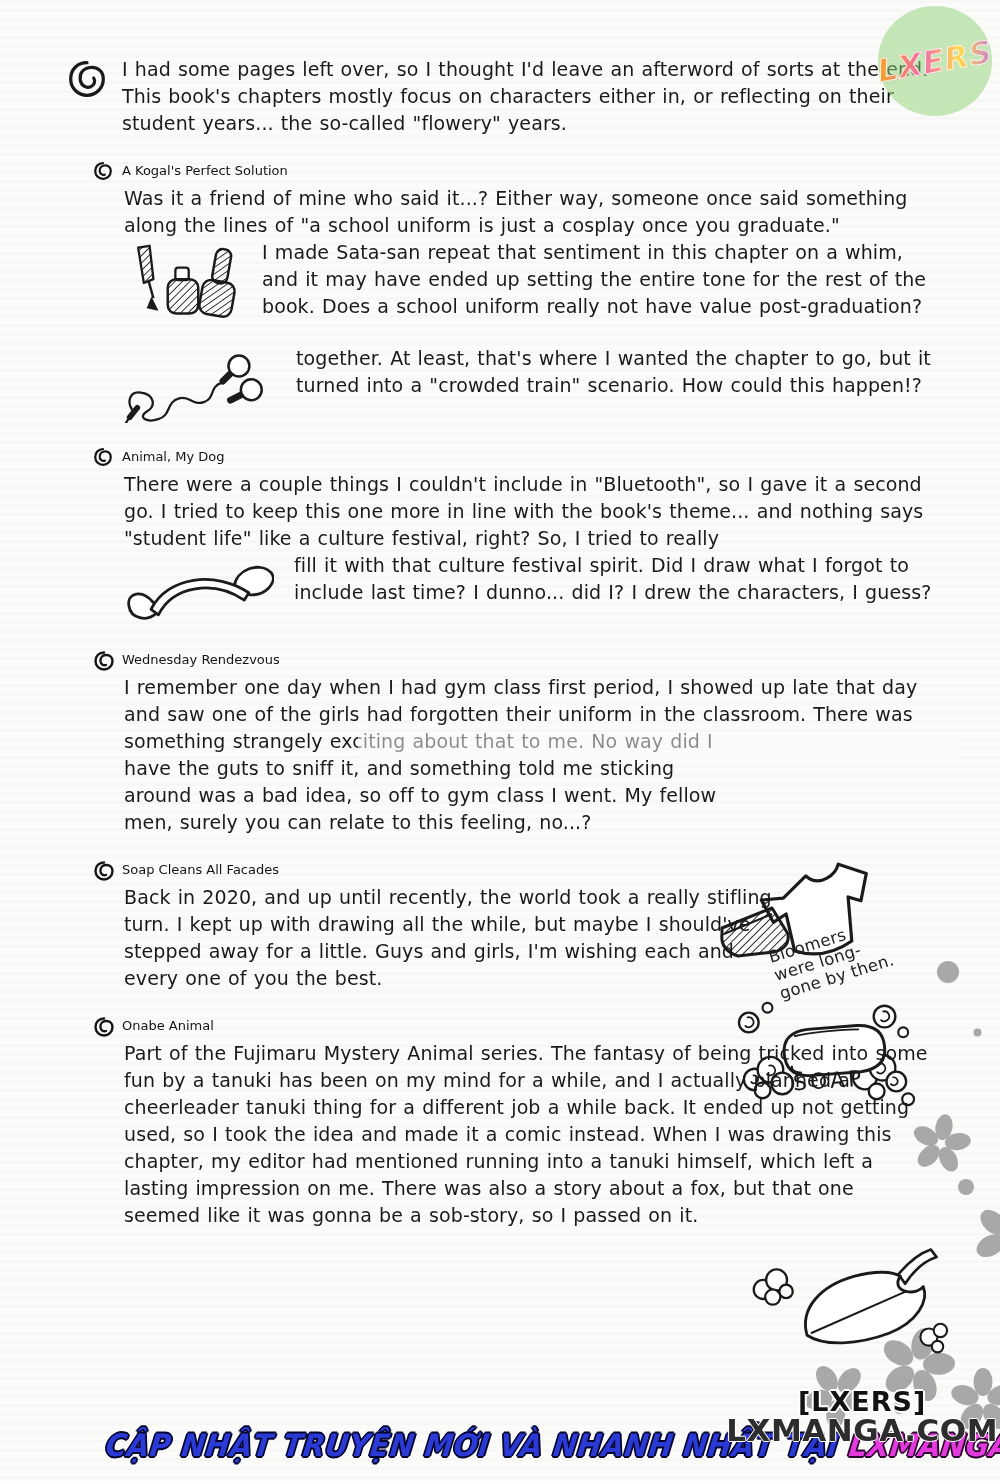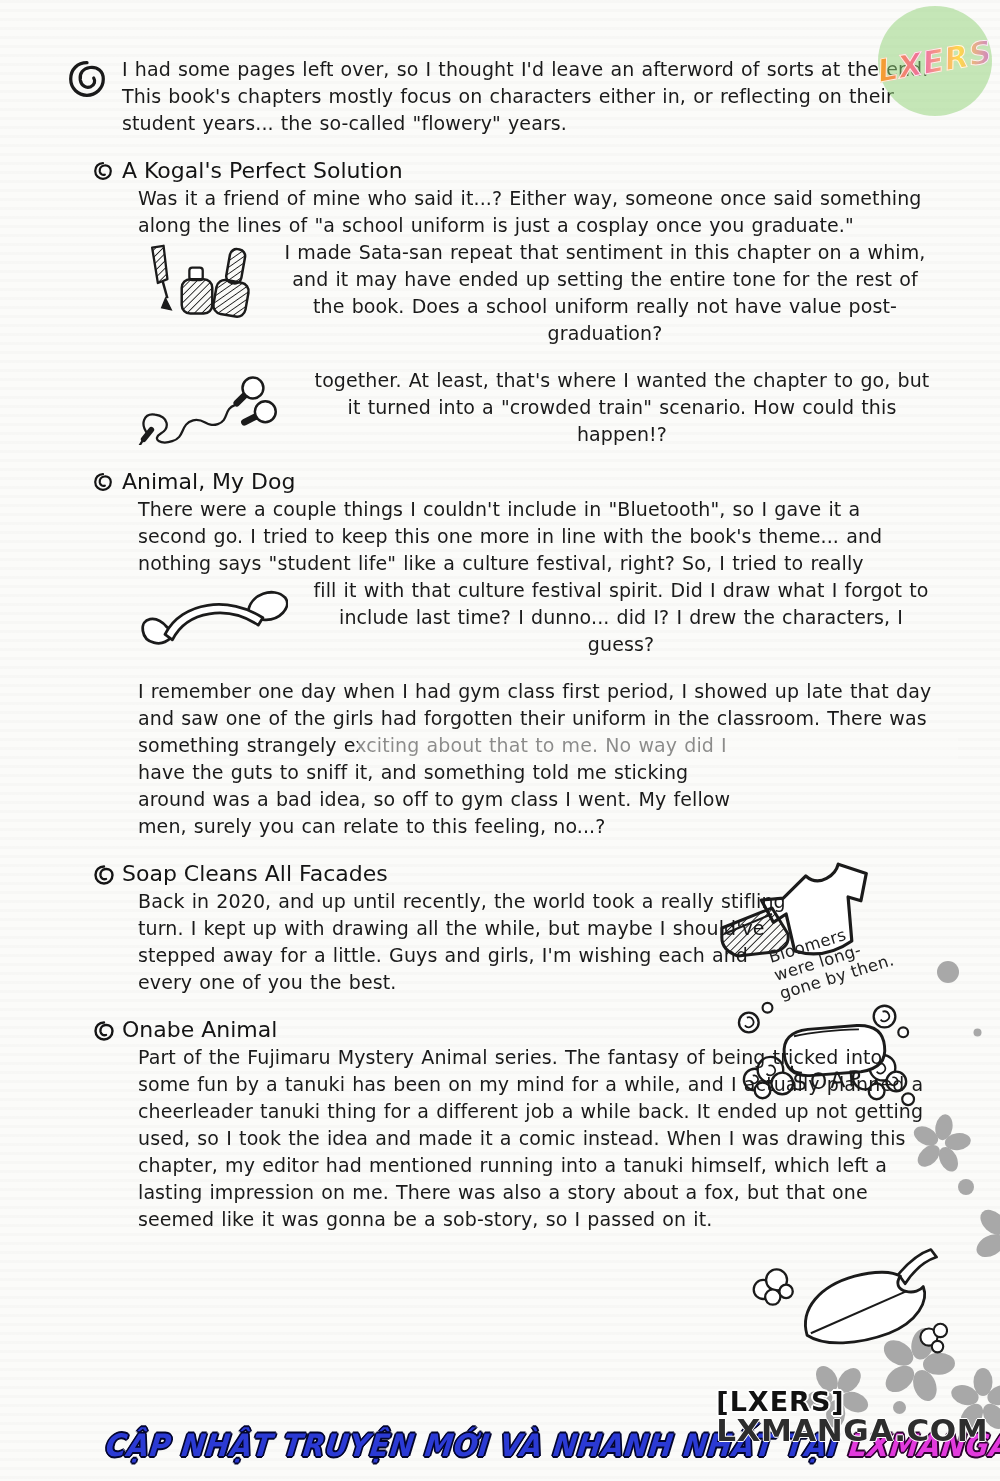--- a/index.html
+++ b/index.html
@@ -9,24 +9,24 @@
       repeating-linear-gradient(180deg, rgba(0,0,0,0.015) 0 3px, rgba(255,255,255,0) 3px 9px),
       #fbfbf9;
     font-family:"DejaVu Sans","Liberation Sans",sans-serif;
     color:#171717;
   }
   .content{position:relative; z-index:2; padding:56px 66px 0 122px;}
   .bodytext{font-size:19px; line-height:27px; letter-spacing:0.1px; word-spacing:1px; color:#1a1a1a;}
   .intro{position:relative; margin-bottom:20px; max-width:830px;}
   .intro-icon{position:absolute; left:-58px; top:0;}
   .section{position:relative; margin-top:20px;}
-  .sec-title{position:relative; font-size:22px; line-height:27px; color:#141414; margin:0 0 1px 0;}
+  .sec-title{position:relative; font-size:13px; line-height:27px; color:#141414; margin:0 0 1px 0;}
   .sec-bullet{position:absolute; left:-30px; top:3px;}
-  .sec-body{margin-left:16px; max-width:824px;}
-  .with-float{overflow:hidden;text-align:center;}
+  .sec-body{margin-left:2px; max-width:824px;}
+  .with-float{overflow:hidden;}
   .with-float .doodle{float:left; margin:2px 20px 0 0;}
   .narrow620{max-width:620px;}
   .narrow650{max-width:650px;}
   .doodle-abs{position:absolute; z-index:1;}
   .note{
     position:absolute; z-index:1; font-size:16.5px; line-height:19px; color:#222;
     transform:rotate(-17deg); white-space:pre-line; letter-spacing:0.3px;
   }
   .soap-label{
     position:absolute; z-index:1; font-size:22px; letter-spacing:3px; color:#1b1b1b;
@@ -62,21 +62,21 @@
   .footer-banner .b1{
     color:#2b3ad4;
     text-shadow:-2px 0 #03052e,2px 0 #03052e,0 -2px #03052e,0 2px #03052e,
                 -1px -1px #03052e,1px 1px #03052e,-1px 1px #03052e,1px -1px #03052e;
   }
   .footer-banner .b2{
     color:#e23add;
     text-shadow:-2px 0 #2e0330,2px 0 #2e0330,0 -2px #2e0330,0 2px #2e0330,
                 -1px -1px #2e0330,1px 1px #2e0330,-1px 1px #2e0330,1px -1px #2e0330;
   }
-  .footer-right{position:absolute; z-index:5; right:12px; bottom:34px; text-align:left; line-height:1.02;}
+  .footer-right{position:absolute; z-index:5; right:2px; bottom:34px; text-align:center; line-height:1.02;}
   .footer-brand{
     font-size:27px; font-weight:bold; color:#121212; letter-spacing:1px;
     text-shadow:-2px 0 #fff,2px 0 #fff,0 -2px #fff,0 2px #fff,
                 -1px -1px #fff,1px 1px #fff,-1px 1px #fff,1px -1px #fff;
   }
   .footer-site{font-size:31px; font-weight:bold; color:#2d2d2d; letter-spacing:0.5px;
     text-shadow:-1px 0 #fff,1px 0 #fff,0 -1px #fff,0 1px #fff;}
   svg{display:block;}
 </style>
 </head>
@@ -220,20 +220,28 @@
         <svg class="doodle" width="150" height="72" viewBox="0 0 160 78">
           <path d="M30 52 C18 38 2 42 4 56 C6 70 24 74 34 64 C38 60 36 56 30 52 Z" fill="#fff" stroke="#1b1b1b" stroke-width="3"></path>
           <path d="M118 36 C120 16 146 8 158 20 C166 30 152 46 134 44 C126 43 120 40 118 36 Z" fill="#fff" stroke="#1b1b1b" stroke-width="3"></path>
           <path d="M28 60 C46 24 98 18 134 42 L129 50 C96 28 52 34 36 66 Z" fill="#fff" stroke="#1b1b1b" stroke-width="3" stroke-linejoin="round"></path>
         </svg>
         <span>fill it with that culture festival spirit. Did I draw what I forgot to include last time? I dunno... did I? I drew the characters, I guess?</span>
       </div>
     </div>
 
     <div class="section">
+      <div class="sec-title">
+        <span class="sec-bullet">
+            <svg width="24" height="24" viewBox="0 0 24 24">
+              <path d="M12 3.5 C7 3.5 3.5 7 3.5 12 C3.5 17 7.5 20.5 12 20.5 C16.5 20.5 20.5 17 20.5 12 C20.5 8 17.5 5.5 13.5 6 C10 6.5 8 9 8.5 12.5 C9 15.5 11.5 17 14 16" fill="none" stroke="#151515" stroke-width="2.4" stroke-linecap="round"></path>
+            </svg>
+          </span>
+        <span>Wednesday Rendezvous</span>
+      </div>
       <div class="sec-body bodytext">I remember one day when I had gym class first period, I showed up late that day and saw one of the girls had forgotten their uniform in the classroom. There was something strangely exciting about that to me. No way did I</div>
       <div class="sec-body bodytext narrow620">have the guts to sniff it, and something told me sticking around was a bad idea, so off to gym class I went. My fellow men, surely you can relate to this feeling, no...?</div>
     </div>
 
     <div class="section">
       <div class="sec-title">
         <span class="sec-bullet">
             <svg width="24" height="24" viewBox="0 0 24 24">
               <path d="M12 3.5 C7 3.5 3.5 7 3.5 12 C3.5 17 7.5 20.5 12 20.5 C16.5 20.5 20.5 17 20.5 12 C20.5 8 17.5 5.5 13.5 6 C10 6.5 8 9 8.5 12.5 C9 15.5 11.5 17 14 16" fill="none" stroke="#151515" stroke-width="2.4" stroke-linecap="round"></path>
             </svg>

